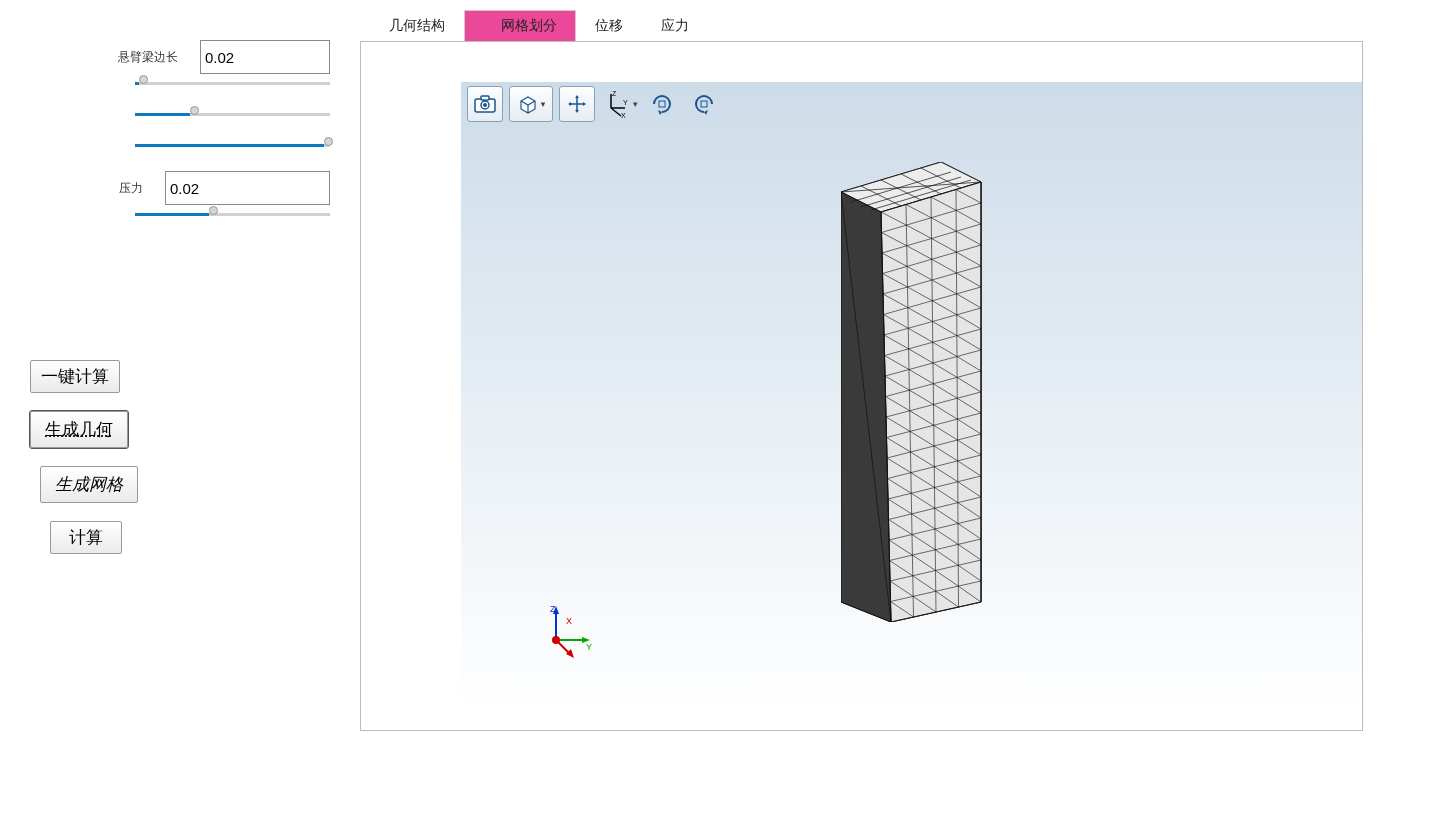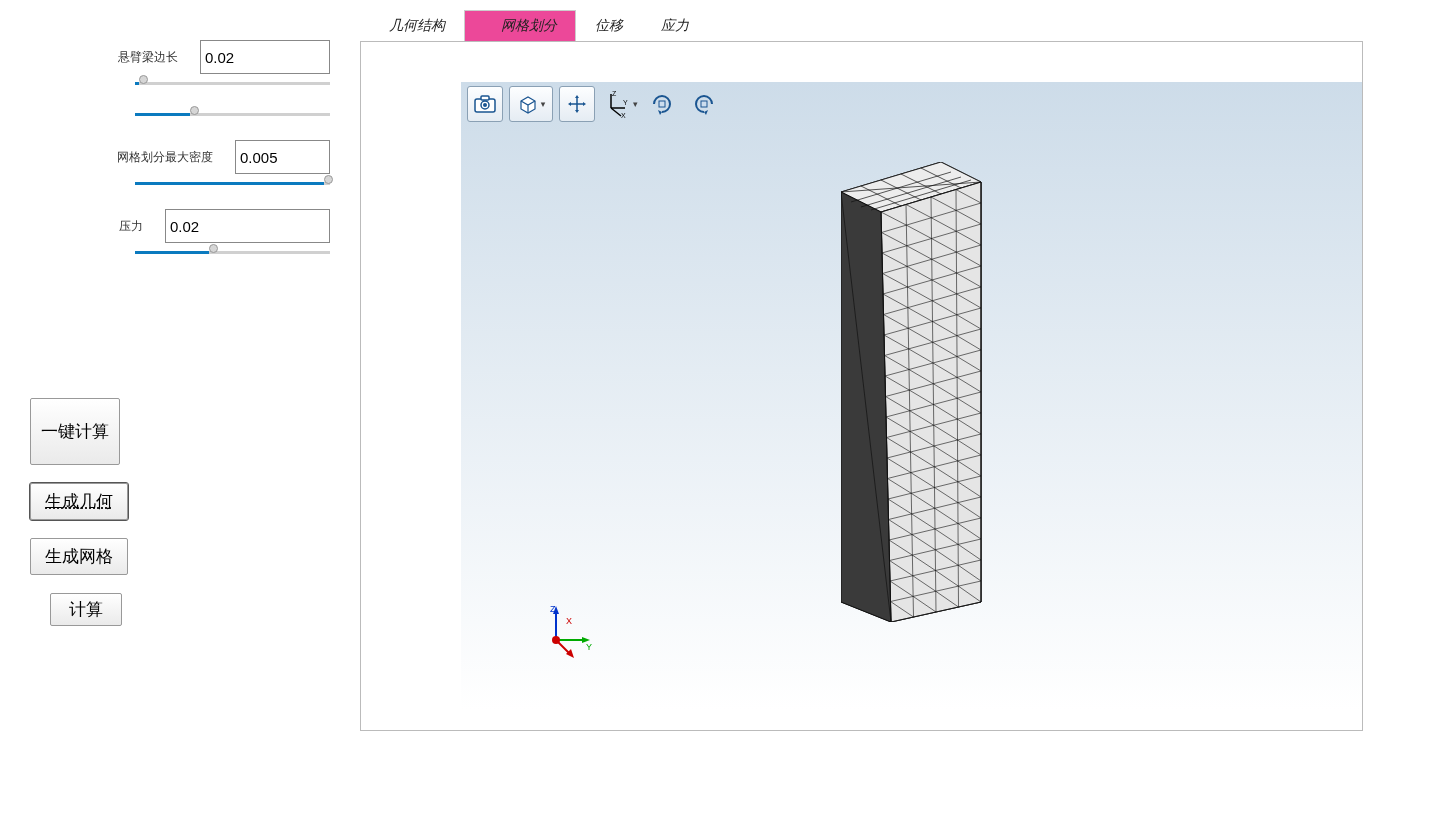--- a/index.html
+++ b/index.html
@@ -80,42 +80,41 @@
       padding: 6px 14px;
       font-size: 17px;
       font-family: inherit;
       cursor: pointer;
       margin-bottom: 18px;
       border-radius: 2px;
     }
     .action-btn.focus {
       outline: 1px solid #555;
     }
-    .btn-calc-one { margin-left: 0; padding: 21px 10px; }
+    .btn-calc-one { margin-left: 0; padding: 4px 10px; }
     .btn-gen-geom { margin-left: 0; text-decoration: underline dotted; border:1px solid #999;font-family:Liberation Mono, monospace; }
-    .btn-gen-mesh { margin-left: 0; }
+    .btn-gen-mesh { margin-left: 10px; font-style: italic; }
     .btn-compute { margin-left: 20px; padding:4px 18px; }
     
     .main {
       flex: 1;
       padding: 0 80px 0 0;
     }
     .tabs {
       display: flex;
       gap: 0;
       margin-top: 10px;
       margin-left: 10px;
     }
     .tab {
       padding: 6px 18px;
       font-size: 14px;
       cursor: pointer;
       border: 1px solid transparent;
       color: #222;
-      font-style: italic;
     }
     .tab.active {
       background: #ec4899;
       border: 1px solid #ccc;
       border-bottom: 1px solid #f0f0f0;
       padding-left: 36px;
     }
     .viewer-frame {
       border: 1px solid #bbb;
       height: 690px;
@@ -187,24 +186,20 @@
 
   <div class="slider-wrap">
     <div class="slider">
       <div class="slider-track">
           <div class="slider-fill" style="width:28%"></div>
         </div>
       <div class="slider-thumb" style="left:28%"></div>
     </div>
   </div>
 
-  <div class="param-row">
-    <span class="param-label">网格划分最大密度</span>
-    <input class="param-input" style="width: 95px;" value="0.005">
-  </div>
   <div class="slider-wrap">
     <div class="slider">
       <div class="slider-track">
           <div class="slider-fill" style="width:97%"></div>
         </div>
       <div class="slider-thumb" style="left:97%"></div>
     </div>
   </div>
 
   <div class="param-row">

